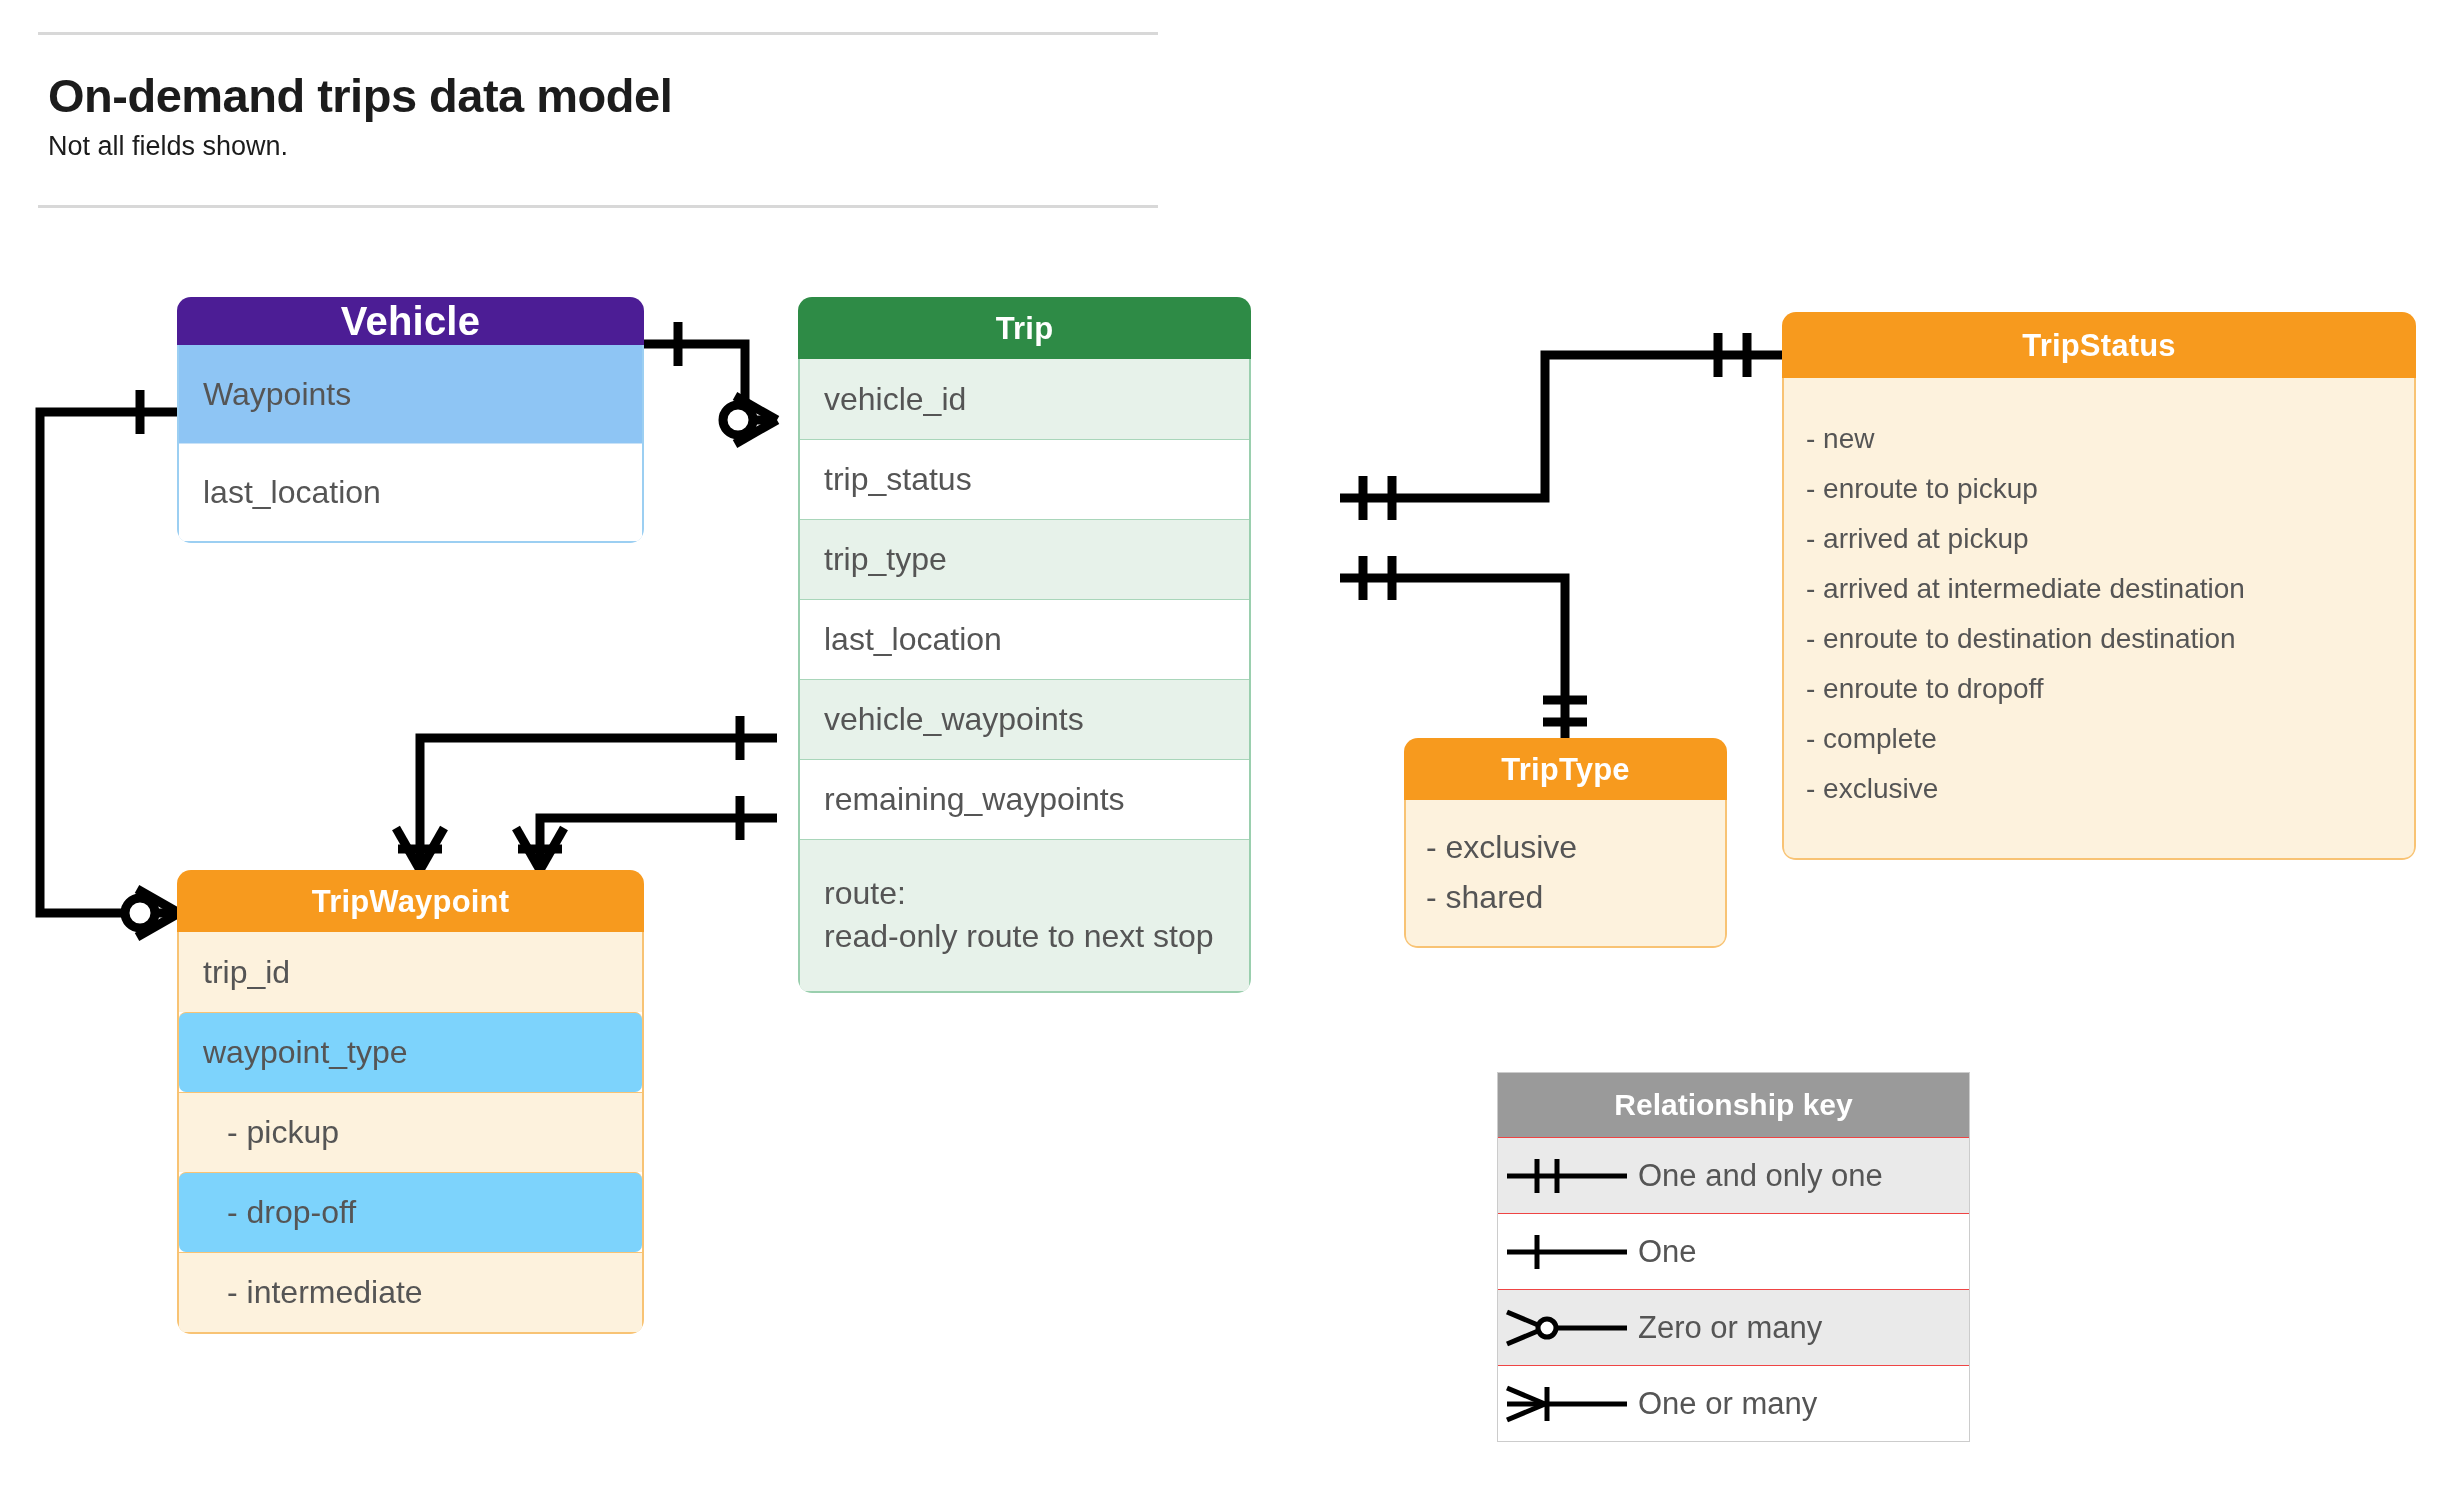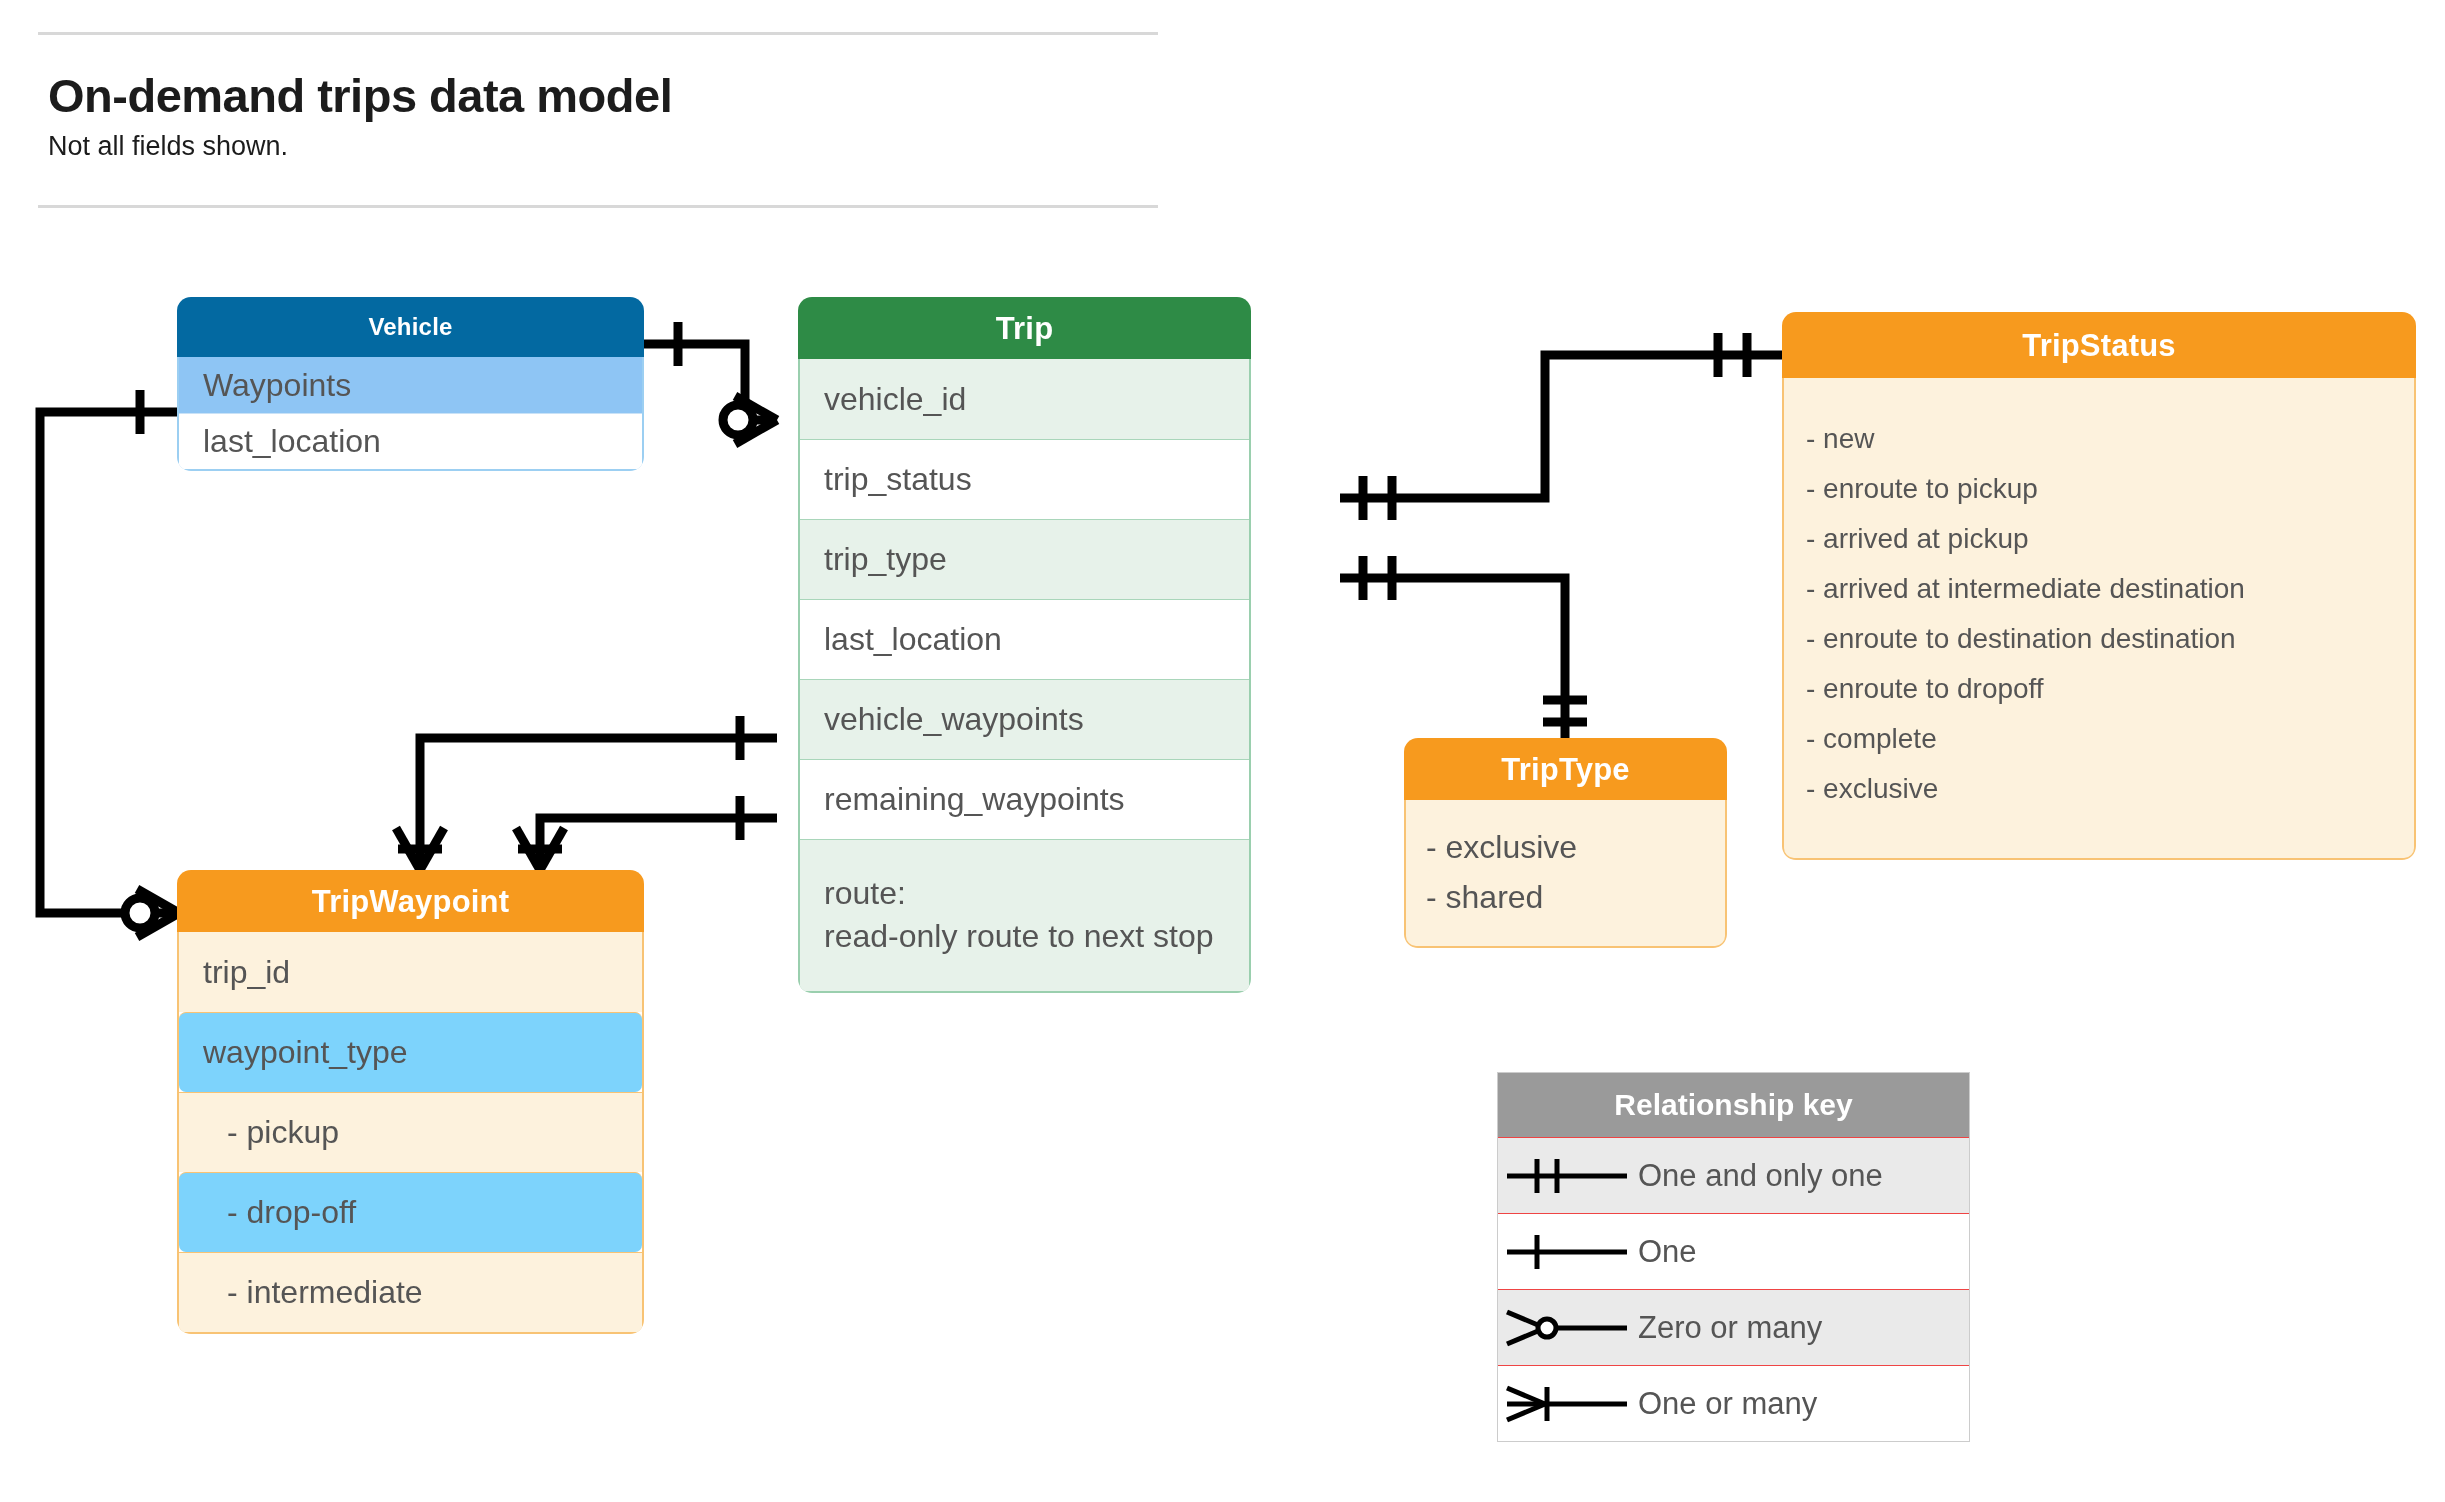--- a/index.html
+++ b/index.html
@@ -73,24 +73,24 @@
   .row {
     box-sizing: border-box;
     display: flex;
     align-items: center;
     color: #555555;
     white-space: nowrap;
   }
 
   
   #entity-vehicle { left: 177px; top: 297px; width: 467px; }
-  #entity-vehicle .entity-header { height: 60px; background: #0369a1; font-size: 24px; }
+  #entity-vehicle .entity-header { height: 48px; background: #4c1d95; font-size: 40px; }
   #entity-vehicle .entity-body { border: 2px solid #9ccff2; border-top: none;
       border-bottom-left-radius: 12px; border-bottom-right-radius: 12px; }
-  #entity-vehicle .row { height: 56px; font-size: 32px; padding-left: 24px; }
+  #entity-vehicle .row { height: 98px; font-size: 32px; padding-left: 24px; }
   #entity-vehicle .row.alt { background: #8ec5f4; }
   #entity-vehicle .row.plain { background: #ffffff; border-top: 1px solid #c9e2f7; }
 
   
   #entity-trip { left: 798px; top: 297px; width: 453px; }
   #entity-trip .entity-header { height: 62px; background: #2e8b46; font-size: 31px; }
   #entity-trip .entity-body { border: 2px solid #9acfae; border-top: none;
       border-bottom-left-radius: 12px; border-bottom-right-radius: 12px; }
   #entity-trip .row { height: 80px; font-size: 32px; padding-left: 24px; }
   #entity-trip .row.alt { background: #e7f2ea; }

